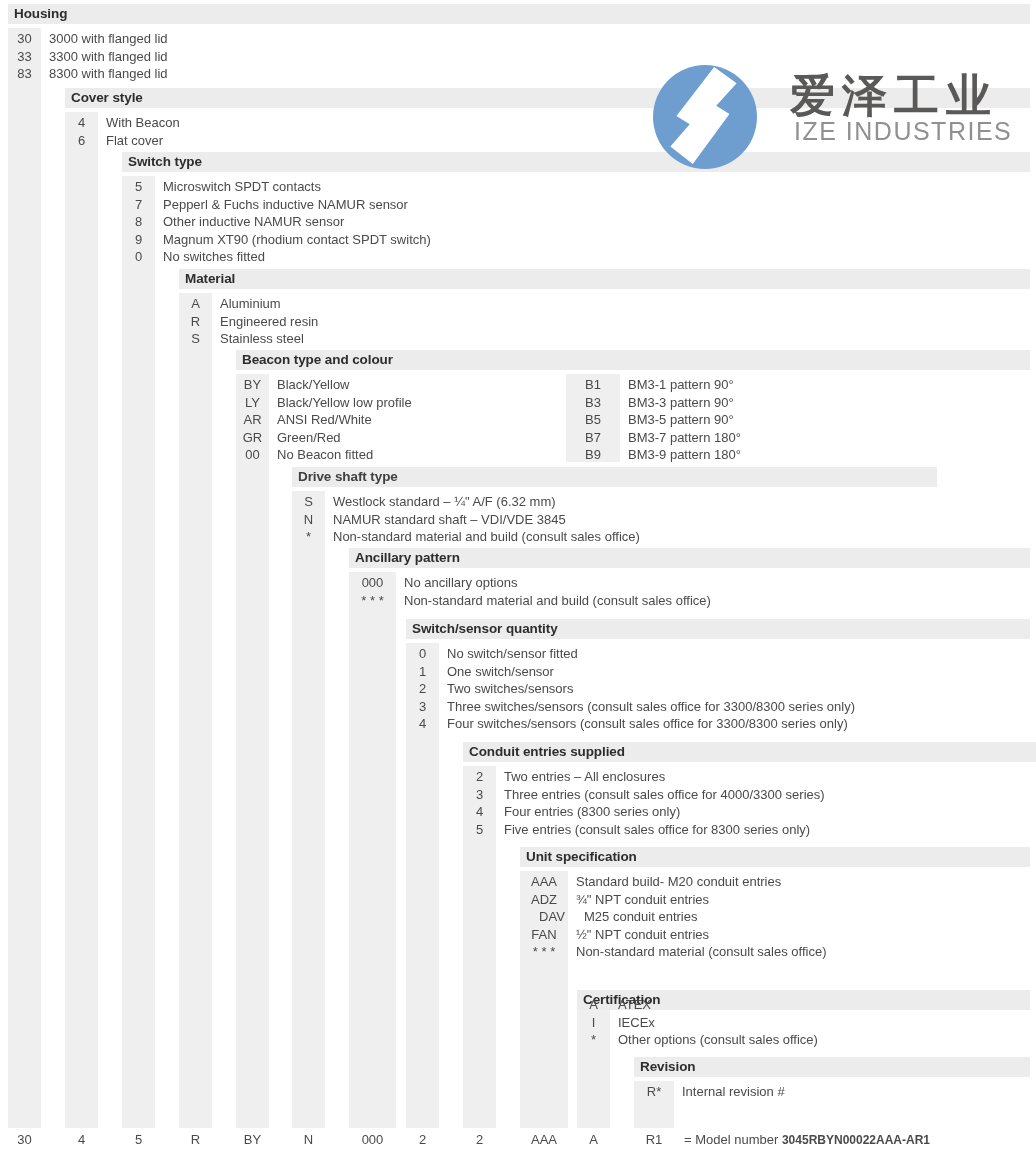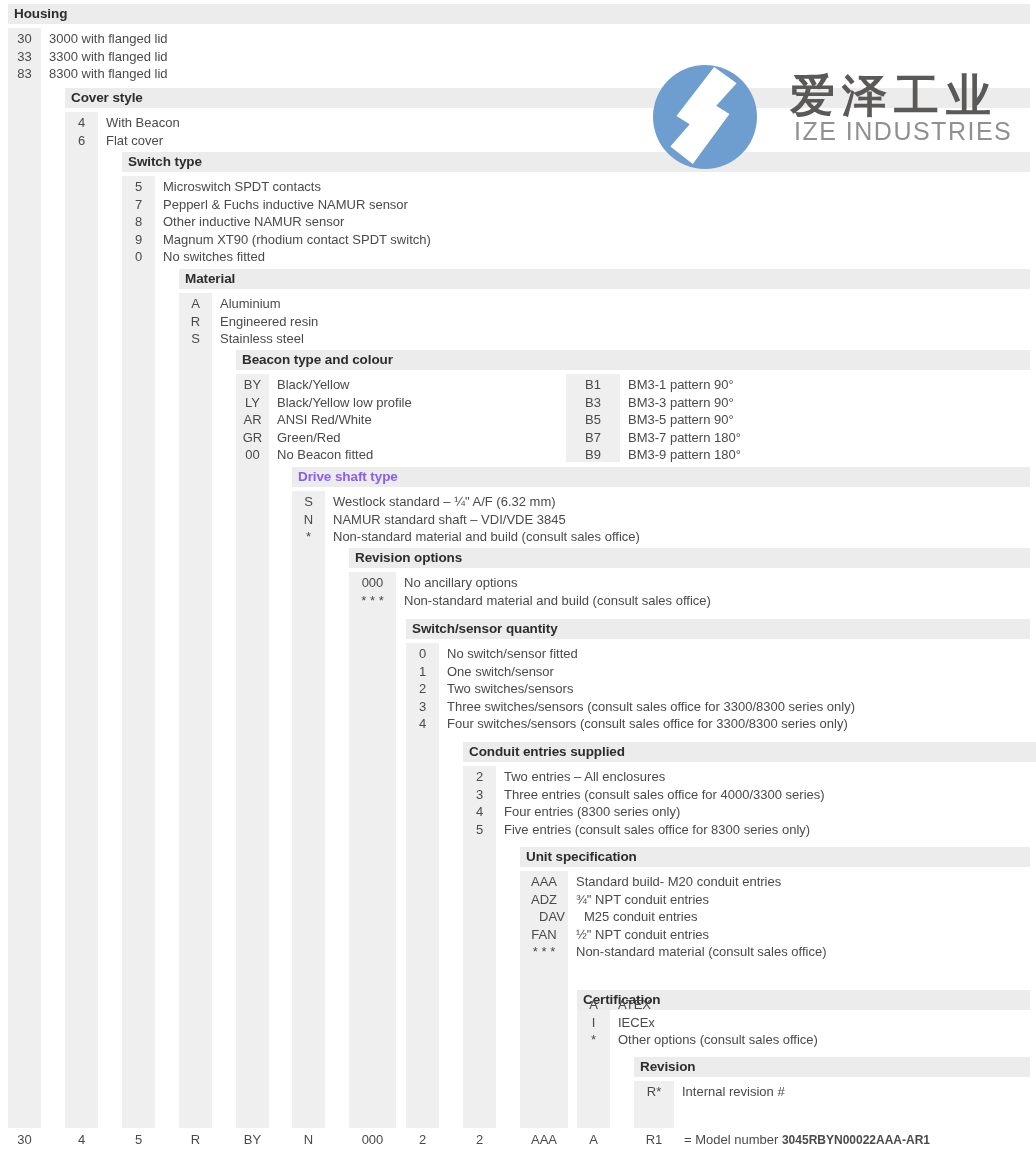--- a/index.html
+++ b/index.html
@@ -129,35 +129,35 @@
       </div>
       <div class="row" style="left: 566px; top: 428.5px; width: 464px; color: rgb(74, 74, 74);">
         <div class="code" style="width: 54px;">B7</div>
         <div class="desc">BM3-7 pattern 180°</div>
       </div>
       <div class="row" style="left: 566px; top: 446px; width: 464px; color: rgb(74, 74, 74);">
         <div class="code" style="width: 54px;">B9</div>
         <div class="desc">BM3-9 pattern 180°</div>
       </div>
       <div class="strip" style="left: 292px; top: 491px; width: 33px; height: 637px; background: rgb(239, 239, 239);"></div>
-      <div class="hdr" style="left: 292px; top: 467px; width: 738px; background: rgb(236, 236, 236); color: #8b5cf6;">Drive shaft type</div>
+      <div class="hdr" style="left: 292px; top: 467px; width: 645px; background: rgb(236, 236, 236); color: #404040;">Drive shaft type</div>
       <div class="row" style="left: 292px; top: 493px; width: 738px; color: rgb(74, 74, 74);">
         <div class="code" style="width: 33px;">S</div>
         <div class="desc">Westlock standard – ¼" A/F (6.32 mm)</div>
       </div>
       <div class="row" style="left: 292px; top: 510.5px; width: 738px; color: rgb(74, 74, 74);">
         <div class="code" style="width: 33px;">N</div>
         <div class="desc">NAMUR standard shaft – VDI/VDE 3845</div>
       </div>
       <div class="row" style="left: 292px; top: 528px; width: 738px; color: rgb(74, 74, 74);">
         <div class="code" style="width: 33px;">*</div>
         <div class="desc">Non-standard material and build (consult sales office)</div>
       </div>
       <div class="strip" style="left: 349px; top: 572px; width: 47px; height: 556px; background: rgb(239, 239, 239);"></div>
-      <div class="hdr" style="left: 349px; top: 548px; width: 681px; background: rgb(236, 236, 236); color: rgb(45, 45, 45);">Revision options</div>
+      <div class="hdr" style="left: 349px; top: 548px; width: 681px; background: rgb(236, 236, 236); color: rgb(45, 45, 45);">Ancillary pattern</div>
       <div class="row" style="left: 349px; top: 574px; width: 681px; color: rgb(74, 74, 74);">
         <div class="code" style="width: 47px;">000</div>
         <div class="desc">No ancillary options</div>
       </div>
       <div class="row" style="left: 349px; top: 591.5px; width: 681px; color: rgb(74, 74, 74);">
         <div class="code" style="width: 47px;">* * *</div>
         <div class="desc">Non-standard material and build (consult sales office)</div>
       </div>
       <div class="strip" style="left: 406px; top: 643px; width: 33px; height: 485px; background: rgb(239, 239, 239);"></div>
       <div class="hdr" style="left: 406px; top: 619px; width: 624px; background: rgb(236, 236, 236); color: rgb(45, 45, 45);">Switch/sensor quantity</div>

